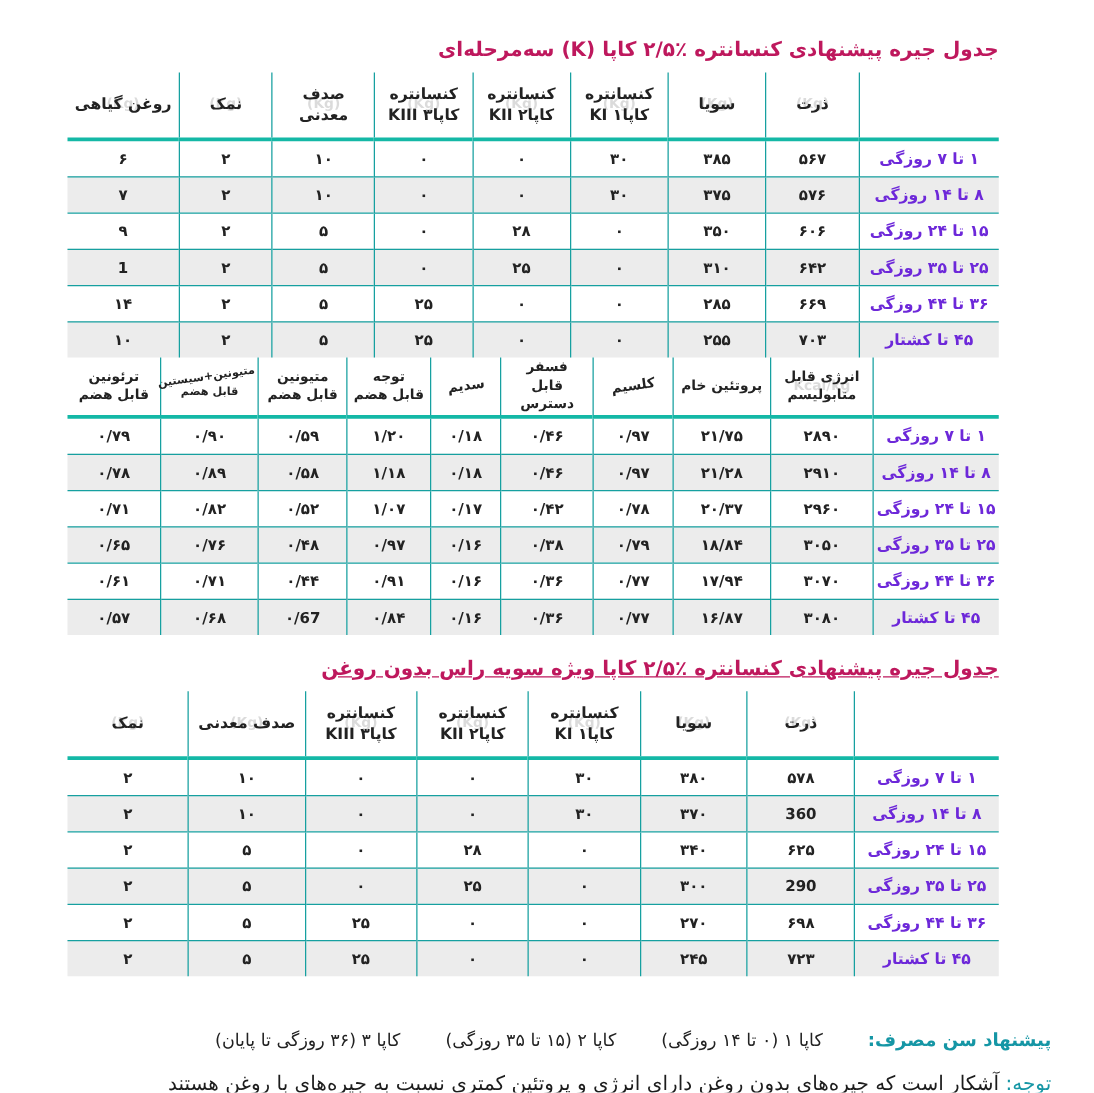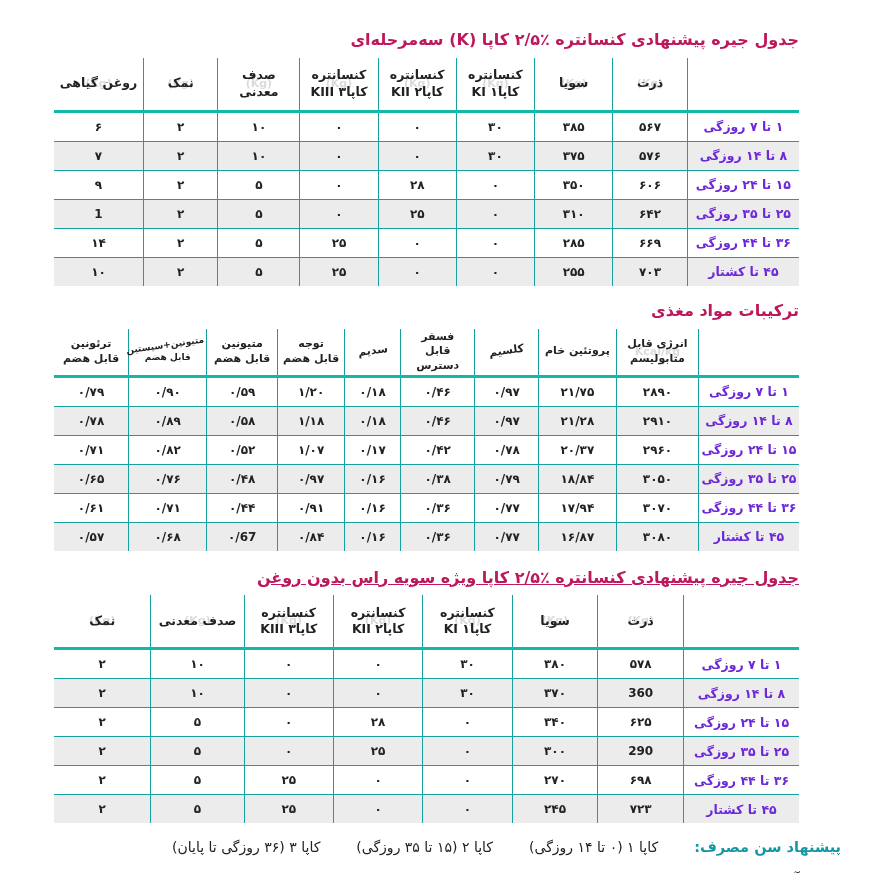--- a/index.html
+++ b/index.html
@@ -31,21 +31,21 @@
   .t2 thead th{height:46px;font-size:11px;line-height:1.3;}
   .hl{position:relative;z-index:1;display:block;}
   .hl.small{font-size:9px;}
   .tilt{display:inline-block;transform:rotate(-8deg);}
   .wm{
     position:absolute;left:0;right:0;top:50%;transform:translateY(-50%);
     color:#DBDBDB;font-weight:bold;font-size:11px;z-index:0;text-align:center;
   }
   .footer{padding:0 34px 0 40px;}
   .usage{display:flex;align-items:baseline;gap:36px;margin-top:16px;font-size:14px;color:#222;}
-  .usage .lbl{color:#1596A5;font-weight:bold;font-size:14.5px;}
+  .usage .lbl{color:#1596A5;font-weight:bold;font-size:14.5px;margin-top:28px;}
   .usage .item{font-weight:normal;}
   .note{margin-top:14px;font-size:16px;color:#1c1c1c;font-weight:normal;line-height:1.5;}
   .note .lbl{color:#1596A5;}
 </style>
 </head>
 <body>
 
 <div class="page">
 
   <div class="tables">
@@ -166,21 +166,20 @@
             <td>۰</td>
             <td>۰</td>
             <td>۲۵</td>
             <td>۵</td>
             <td>۲</td>
             <td>۱۰</td>
           </tr>
         </tbody>
       </table>
 
-    <div class="tbl-title mt2">ترکیبات مواد مغذی</div>
     <table class="tbl t2">
         <colgroup>
           <col style="width: 13.5%;">
           <col style="width: 11%;">
           <col style="width: 10.5%;">
           <col style="width: 8.5%;">
           <col style="width: 10%;">
           <col style="width: 7.5%;">
           <col style="width: 9%;">
           <col style="width: 9.5%;">

